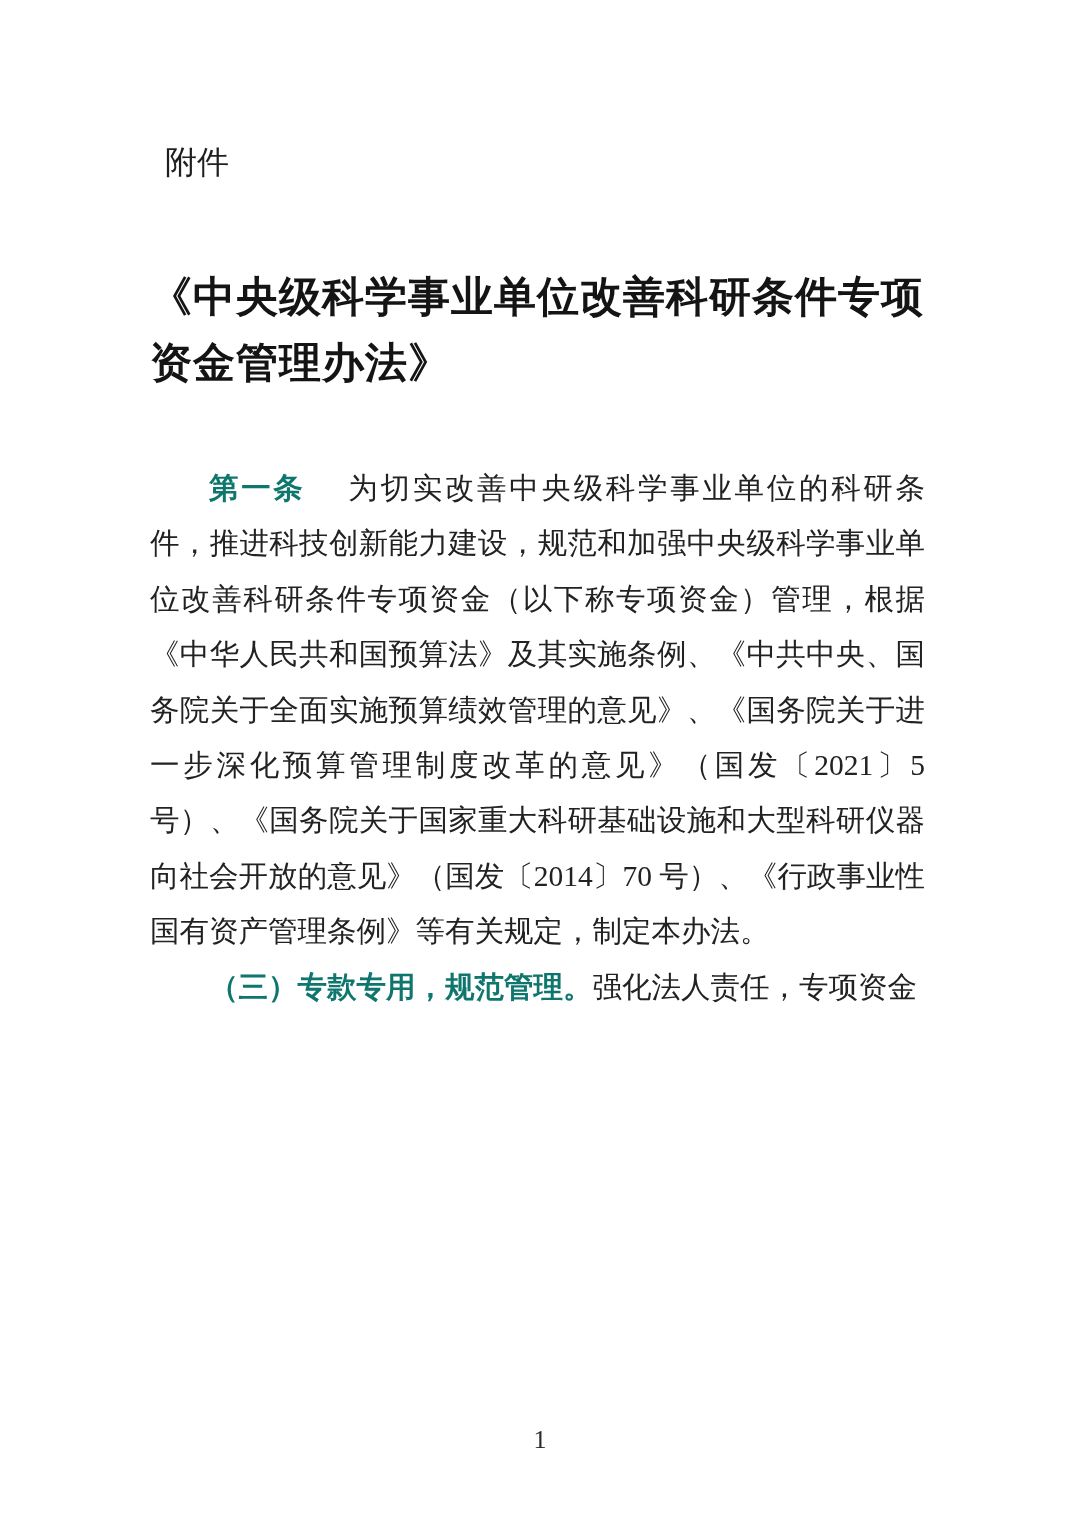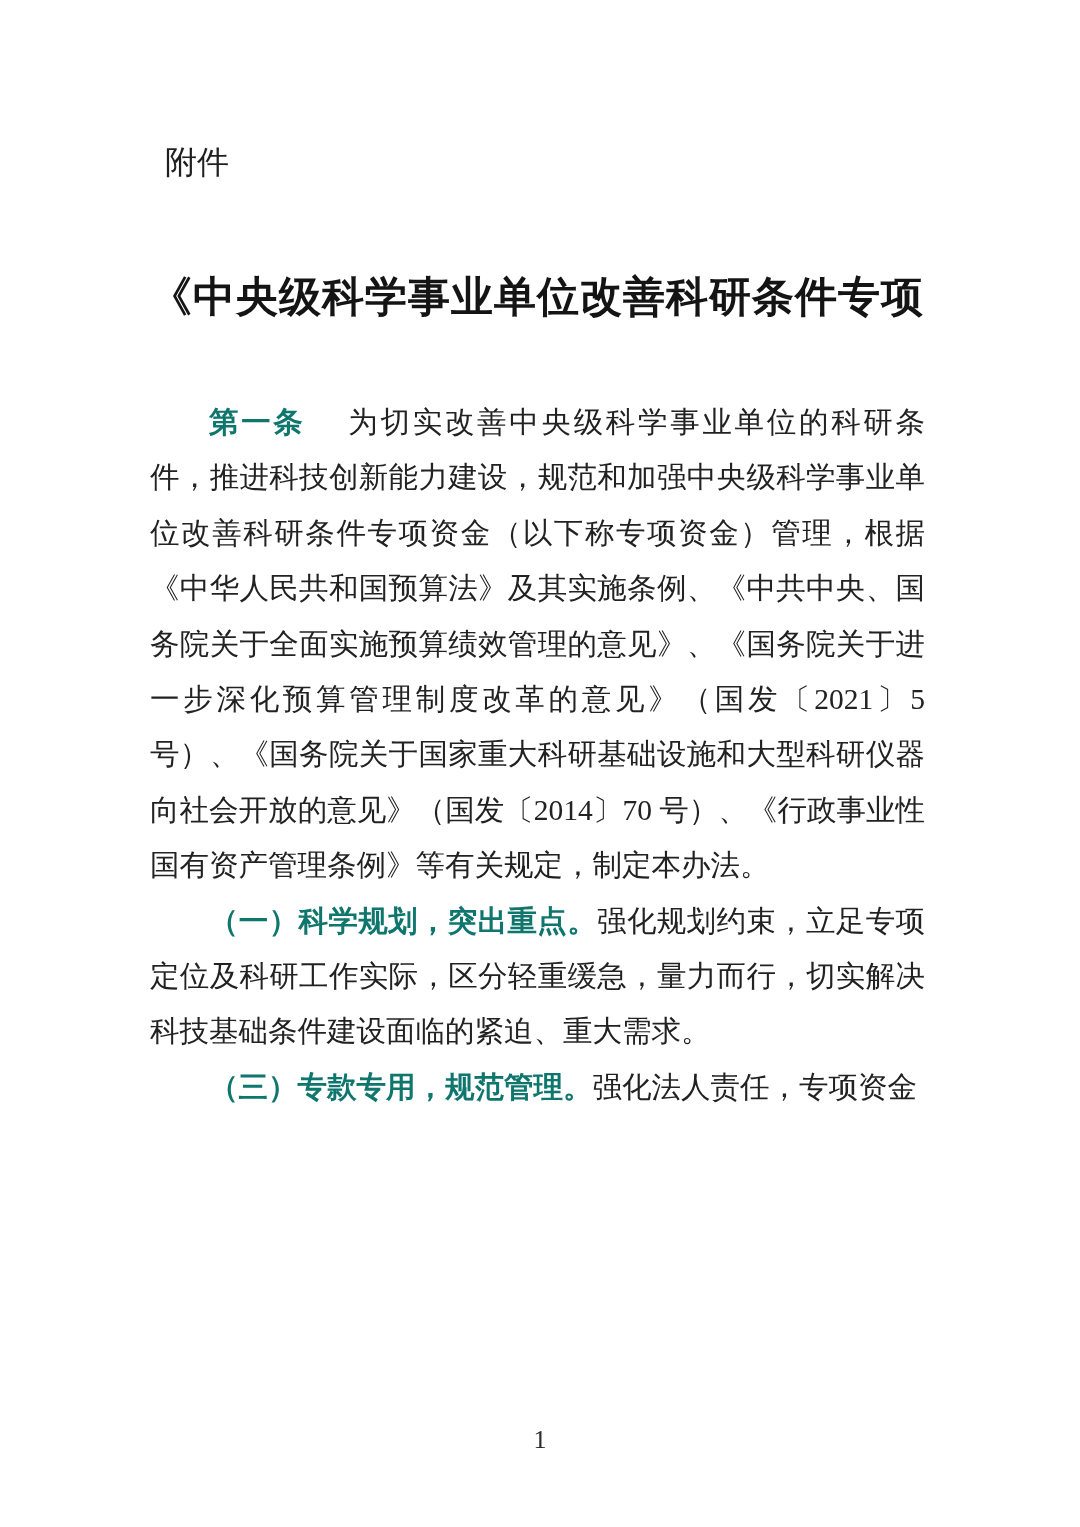--- a/index.html
+++ b/index.html
@@ -75,28 +75,28 @@
 </style>
 </head>
 <body>
 
 <div class="page">
 
   <div class="attachment">附件</div>
 
   <h1 class="doc-title">
     <span class="title-line">《中央级科学事业单位改善科研条件专项</span>
+    <span class="title-line">资金管理办法》</span>
   </h1>
 
   <div class="doc-body">
 
     <p class="para"><span class="article-heading heading-hei heading-gap">第一条</span><span>为切实改善中央级科学事业单位的科研条件，推进科技创新能力建设，规范和加强中央级科学事业单位改善科研条件专项资金（以下称专项资金）管理，根据《中华人民共和国预算法》及其实施条例、《中共中央、国务院关于全面实施预算绩效管理的意见》、《国务院关于进一步深化预算管理制度改革的意见》（国发〔2021〕5 号）、《国务院关于国家重大科研基础设施和大型科研仪器向社会开放的意见》（国发〔2014〕70 号）、《行政事业性国有资产管理条例》等有关规定，制定本办法。</span></p>
 
 
-    <p class="para"><span class="article-heading">（一）科学规划，突出重点。</span><span>强化规划约束，立足专项定位及科研工作实际，区分轻重缓急，量力而行，切实解决科技基础条件建设面临的紧迫、重大需求。</span></p>
 
 
     <p class="para"><span class="article-heading">（三）专款专用，规范管理。</span><span>强化法人责任，专项资金</span></p>
 
   </div>
 
   <div class="page-number">1</div>
 
 </div>
 

